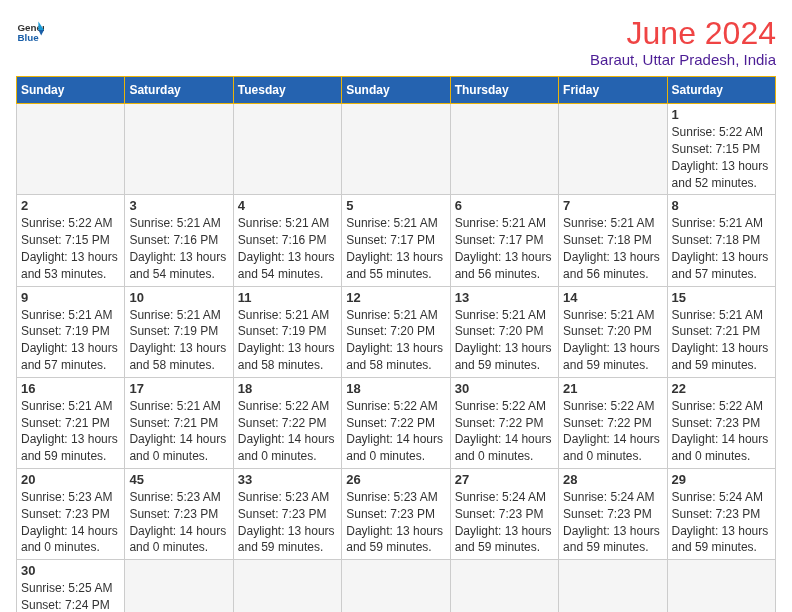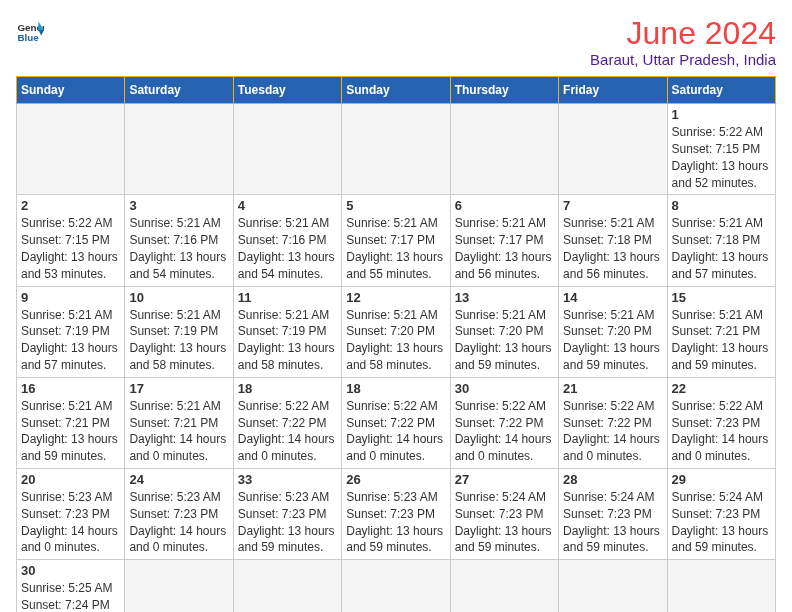--- a/index.html
+++ b/index.html
@@ -282,21 +282,21 @@
       </tr>
       <tr>
         <td>
           <span class="day-number">20</span>
           <div class="day-info" style="white-space: pre-line;">Sunrise: 5:23 AM
 Sunset: 7:23 PM
 Daylight: 14 hours
 and 0 minutes.</div>
         </td>
         <td>
-          <span class="day-number">24</span>
+          <span class="day-number">45</span>
           <div class="day-info" style="white-space: pre-line;">Sunrise: 5:23 AM
 Sunset: 7:23 PM
 Daylight: 14 hours
 and 0 minutes.</div>
         </td>
         <td>
           <span class="day-number">33</span>
           <div class="day-info" style="white-space: pre-line;">Sunrise: 5:23 AM
 Sunset: 7:23 PM
 Daylight: 13 hours

